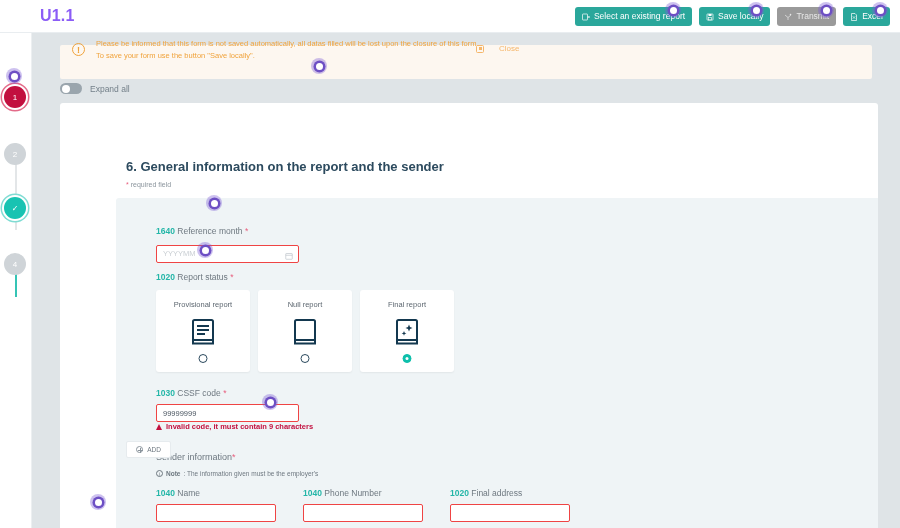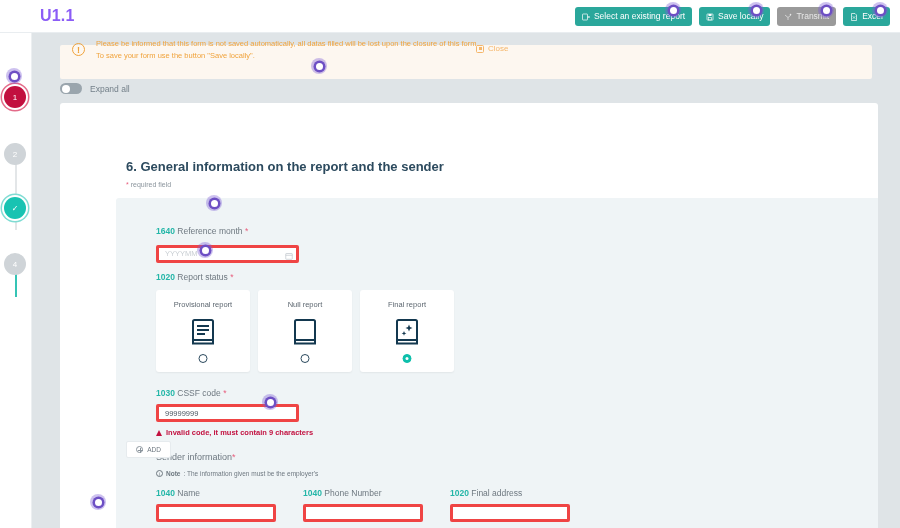--- a/index.html
+++ b/index.html
@@ -76,21 +76,21 @@
     border: 1.3px solid #f0a33c; color: #f0a33c;
     font-size: 9px; display: flex; align-items: center; justify-content: center;
     font-weight: 700;
   }
   .banner-txt {
     position: absolute; left: 64px; top: 5px; width: 385px;
     font-size: 7.5px; color: #f0a33c; line-height: 1.55;
   }
   .banner-close {
     position: absolute; left: 444px; top: 11px;
-    display: flex; align-items: center; gap: 4px;
+    display: flex; align-items: center; gap: 15px;
     font-size: 8px; color: #f5b66a; cursor: pointer;
   }
   .close-sq {
     width: 8px; height: 8px; border: 1.2px solid #f5b66a; border-radius: 1.5px;
     display: flex; align-items: center; justify-content: center;
   }
   .close-sq i { display:block; width:3px; height:3px; background:#f5b66a; }
 
   .expandrow {
     position: absolute; left: 28px; top: 50px; display: flex; align-items: center; gap: 8px;
@@ -123,21 +123,21 @@
     position: absolute; left: 56px; top: 95px; width: 762px; height: 363px;
     background: #eff4f6; border-radius: 3px 0 0 0;
   }
 
   .code { color: #24b6a8; font-weight: 700; }
   .star { color: #e8607f; }
   .fld-label { font-size: 8.5px; color: #6e7880; }
 
   .grp { position: absolute; }
   .txtinput {
-    background: #ffffff; border: 3px solid #ef4444; border-radius: 2px;
+    background: #ffffff; border: 1px solid #ef4444; border-radius: 2px;
     height: 18px; font-size: 7.5px; color: #4a5560;
     font-family: "Liberation Sans", sans-serif;
     padding: 0 6px; outline: none;
   }
   .txtinput::placeholder { color: #c9ced3; }
 
   .cal-ico { position: absolute; right: 6px; top: 4px; width: 8px; height: 8px; }
 
   
   .rcards { position: absolute; left: 0; top: 18px; display: flex; gap: 8px; }
@@ -360,21 +360,21 @@
           </div>
         </div>
 
         <div class="grp" style="left:40px; top:190px;">
           <div class="fld-label">
             <span class="code">1030</span>
             <span>CSSF code</span>
             <span class="star">*</span>
           </div>
           <input class="txtinput" style="width: 143px; margin-top: 6px;" type="text" value="99999999">
-          <div class="err-msg" style="margin-top:6px;">
+          <div class="err-msg" style="margin-top:0;">
             <span class="err-tri"></span>
             <span>Invalid code, it must contain 9 characters</span>
           </div>
         </div>
 
         <div class="grp" style="left:40px; top:254px;">
           <div class="sender-hdr">
             <span>Sender information</span><span class="star">*</span>
           </div>
           <div class="note-row">

